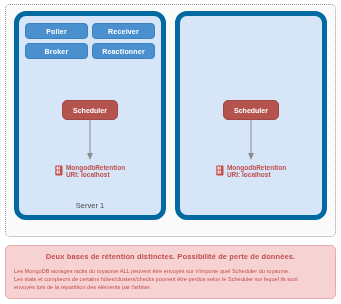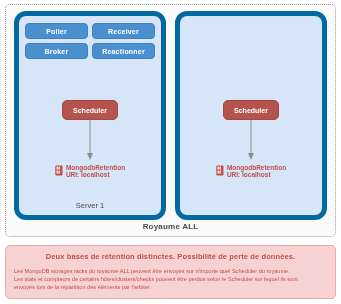--- a/index.html
+++ b/index.html
@@ -259,21 +259,20 @@
           <div class="retention-text">
             <span class="retention-name">MongodbRetention</span>
             <span class="retention-uri">URI: localhost</span>
           </div>
         </div>
 
       </div>
 
     </div>
 
-    <div class="realm-label">Royaume ALL</div>
   </div>
 
   <div class="note">
     <div class="note-title">Deux bases de rétention distinctes. Possibilité de perte de données.</div>
     <div class="note-body">
       <p>Les MongoDB storages racks du royaume ALL peuvent être envoyés sur n'importe quel Scheduler du royaume.</p>
       <p>Les stats et compteurs de certains hôtes/clusters/checks pouvent être perdus selon le Scheduler sur lequel ils sont</p>
       <p>envoyés lors de la répartition des éléments par l'arbiter.</p>
     </div>
   </div>

